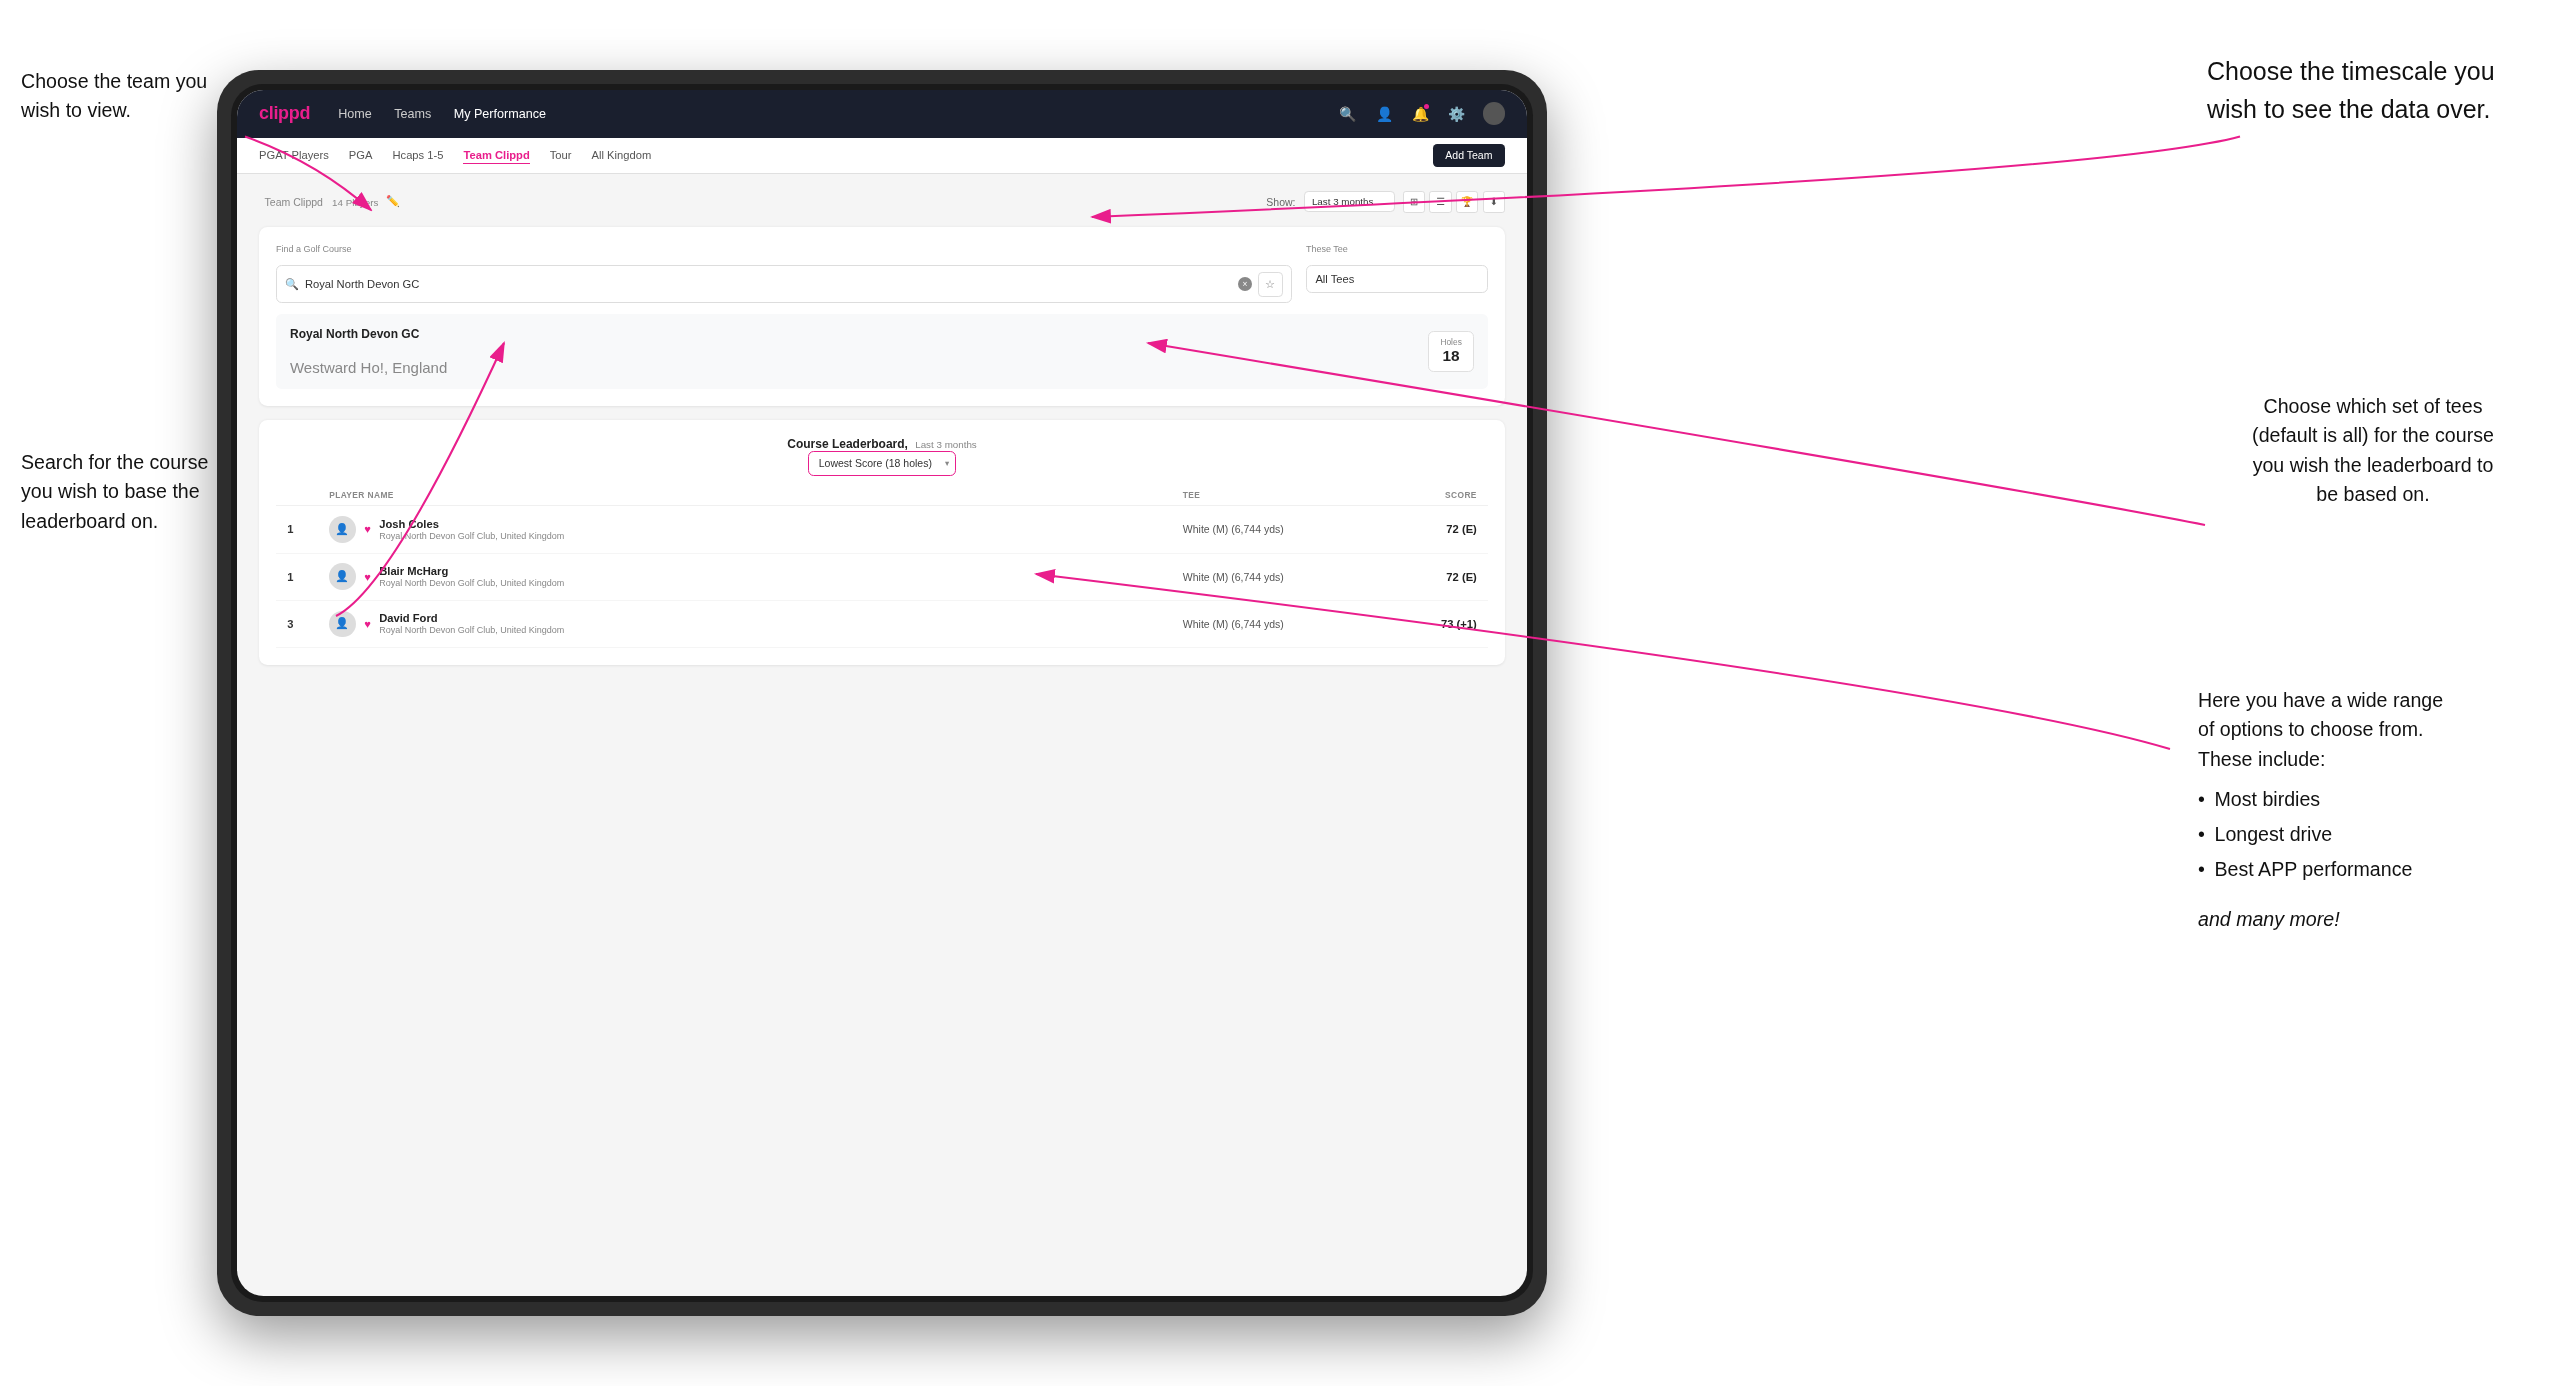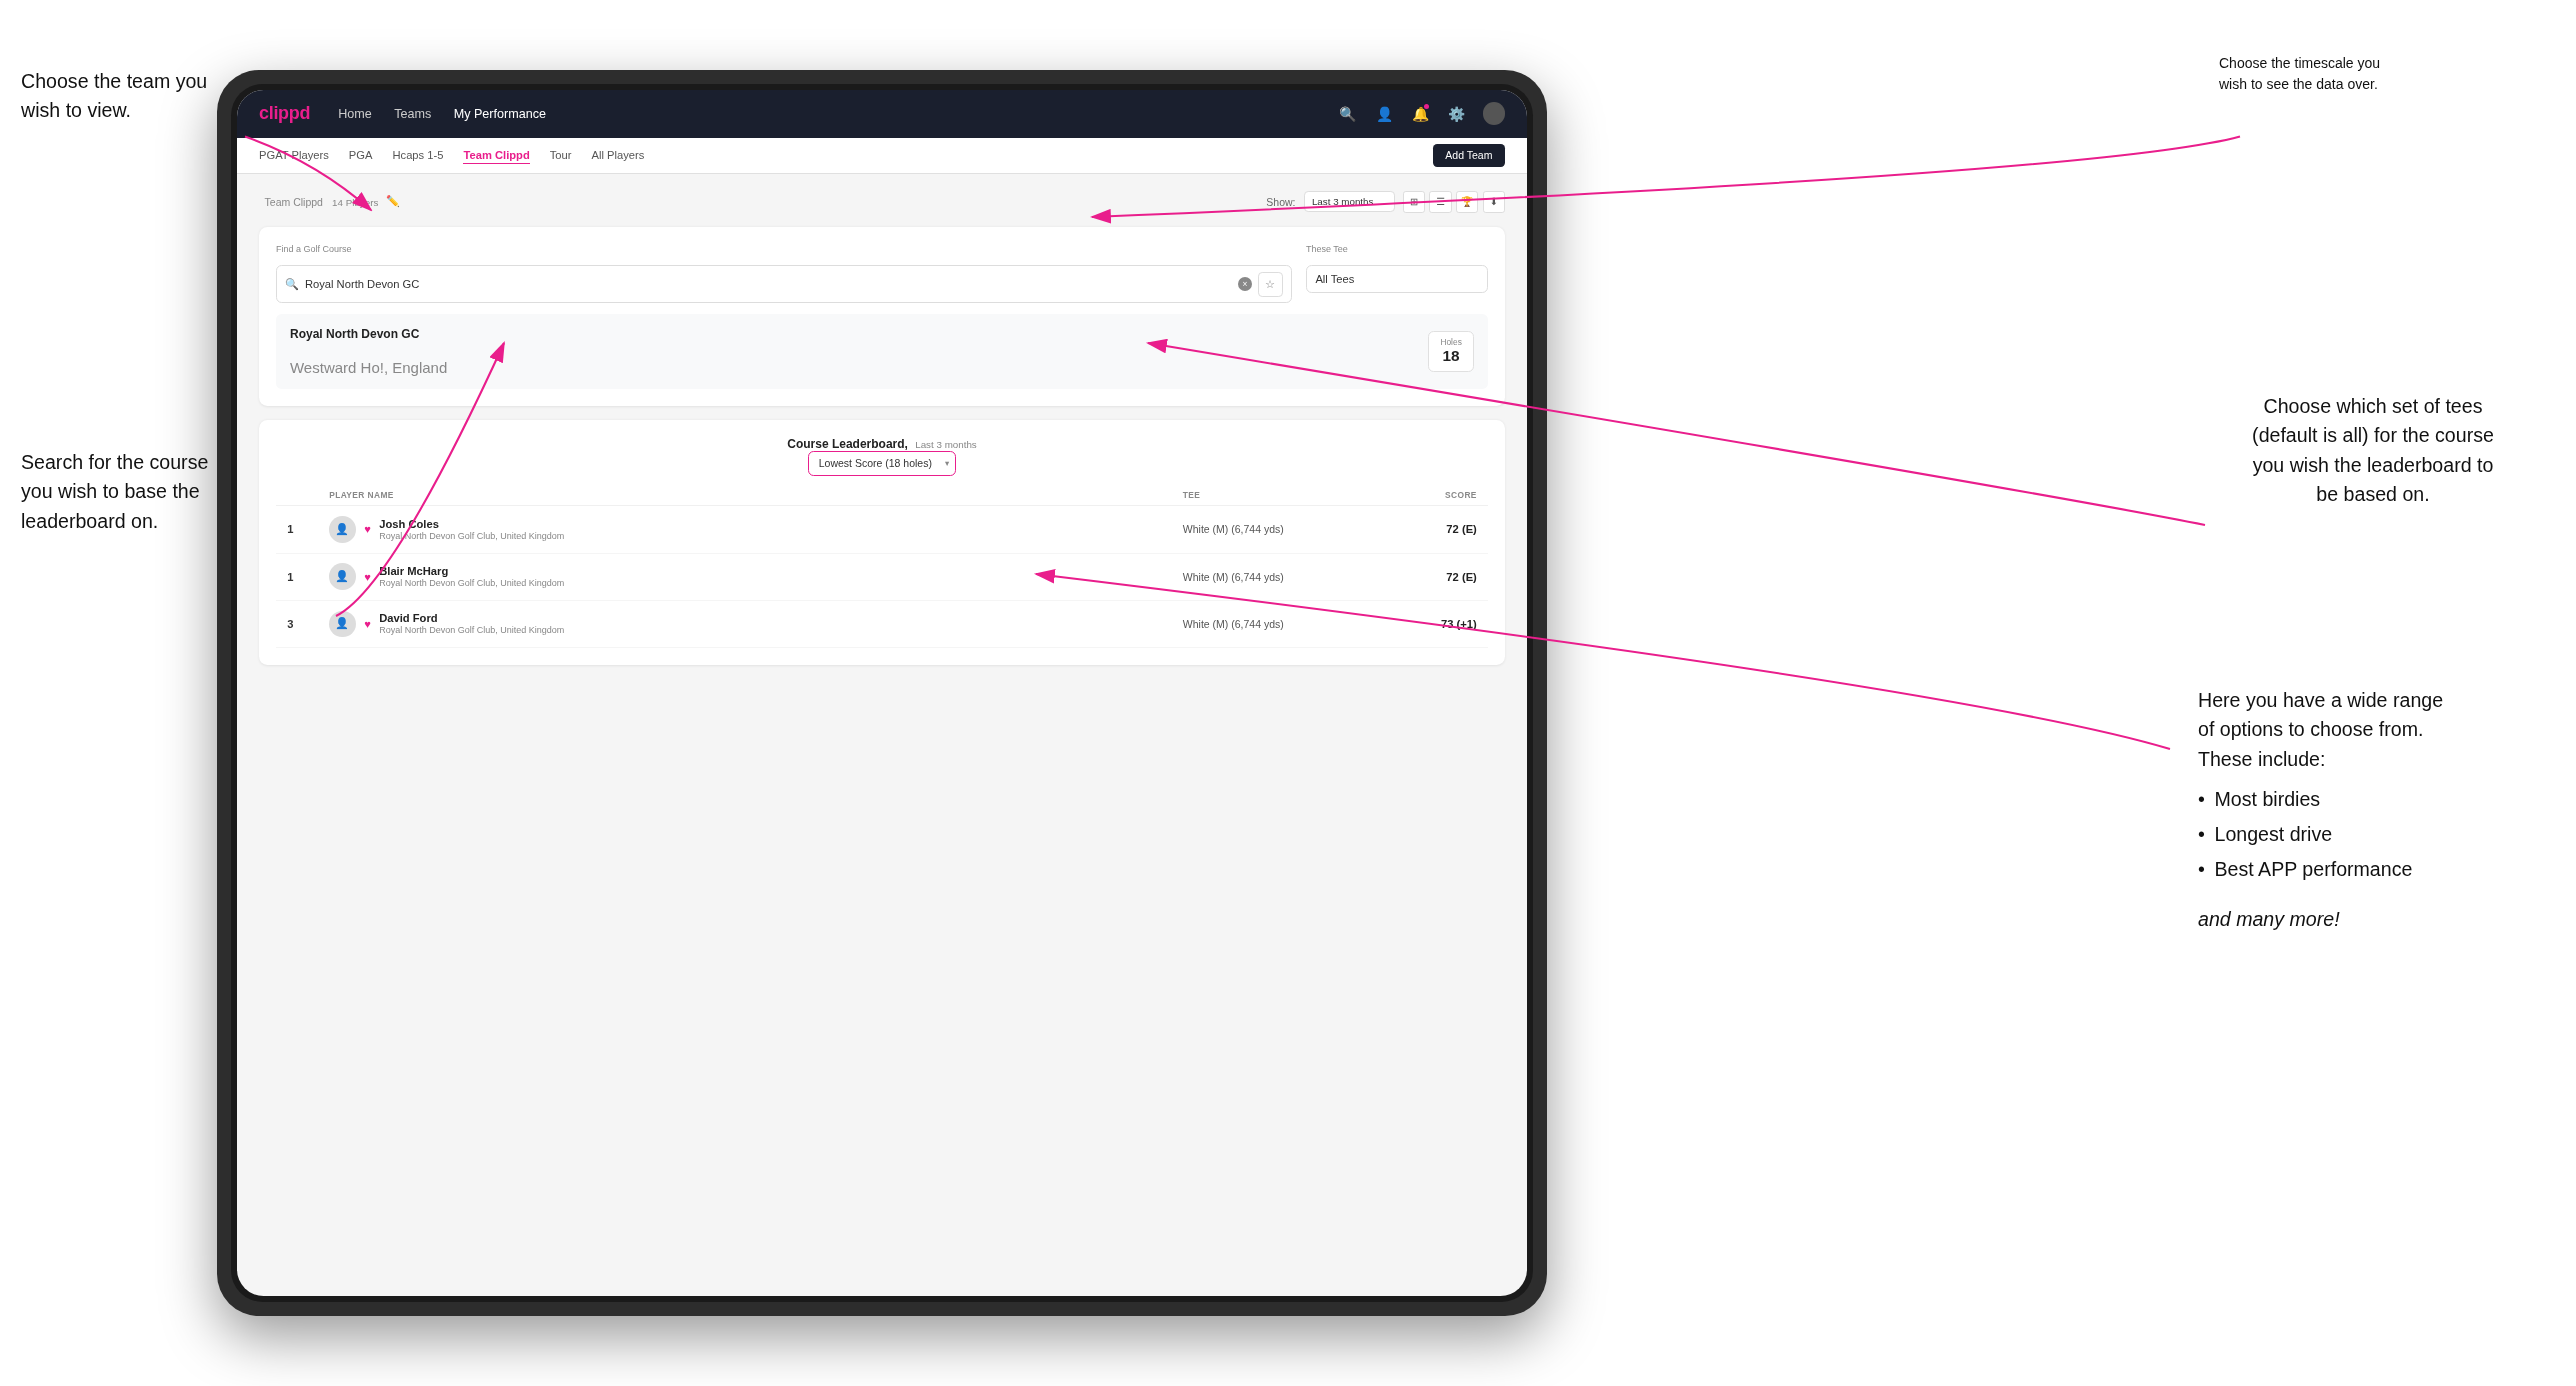--- a/index.html
+++ b/index.html
@@ -531,22 +531,22 @@
       left: 21px;
       font-size: 19.6px;
       line-height: 1.5;
       color: #111;
       width: 196px;
     }
 
     .ann-top-right {
       position: absolute;
       top: 53px;
-      right: 42px;
-      font-size: 14px;
+      right: 54px;
+      font-size: 25px;
       line-height: 1.5;
       color: #111;
       width: 315px;
       text-align: left;
     }
 
     .ann-mid-right {
       position: absolute;
       top: 392px;
       right: 28px;
@@ -639,21 +639,21 @@
             <div class="nav-avatar"></div>
           </div>
         </div>
 
         <div class="sub-nav">
           <span class="sub-nav-link">PGAT Players</span>
           <span class="sub-nav-link">PGA</span>
           <span class="sub-nav-link">Hcaps 1-5</span>
           <span class="sub-nav-link active">Team Clippd</span>
           <span class="sub-nav-link">Tour</span>
-          <span class="sub-nav-link">All Players</span>
+          <span class="sub-nav-link">All Kingdom</span>
           <div class="sub-nav-spacer"></div>
           <button class="add-team-btn">Add Team</button>
         </div>
 
         <div class="main-content">
 
           <div class="team-header">
             <div style="display:flex;align-items:center;">
               <span class="team-title">
                 <span>Team Clippd</span>

